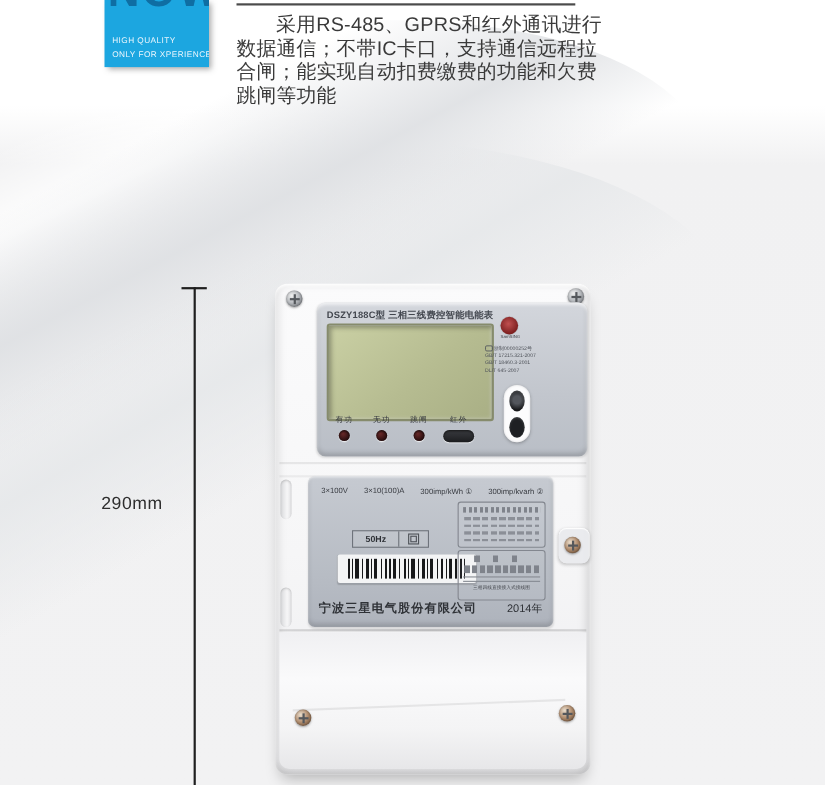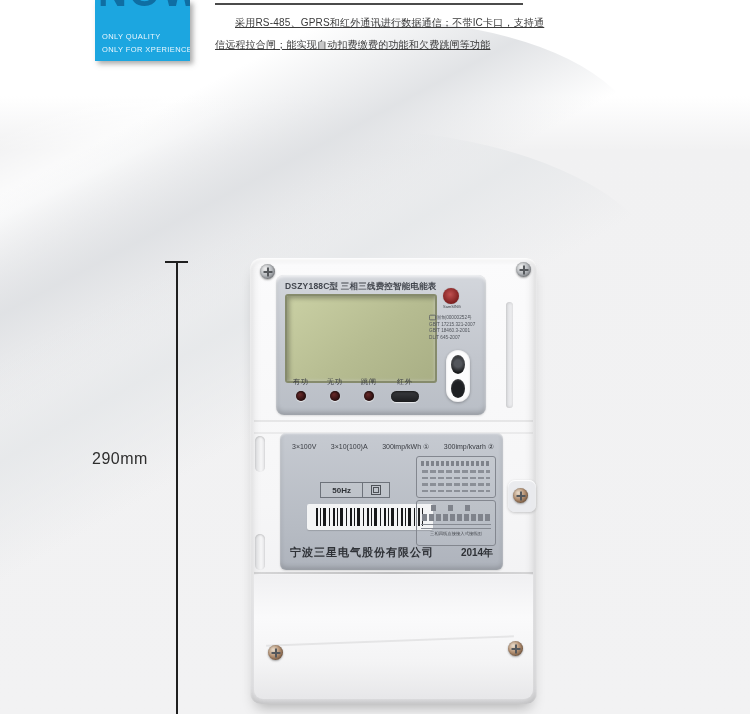--- a/index.html
+++ b/index.html
@@ -20,22 +20,22 @@
   
   .badge{left:95px;top:0;width:95px;height:61px;background:#1ca6e0;overflow:hidden;
     box-shadow:3px 3px 5px rgba(90,90,90,0.5);}
   .badge-big{position:absolute;left:3px;top:-30px;font-size:40px;font-weight:bold;
     color:#0f6ea3;letter-spacing:2px;}
   .badge-lines{position:absolute;left:7px;top:30px;font-size:7.5px;line-height:13px;
     color:#eaf6fd;letter-spacing:0.4px;white-space:nowrap;}
 
   
   .sep{left:215px;top:3px;width:308px;height:2px;background:#4b4b4b;}
-  .intro{left:215px;top:12px;width:338px;font-size:10px;line-height:21.5px;color:#3a3a3a;
-    text-indent:2em;letter-spacing:0.2px;text-decoration:underline;}
+  .intro{left:215px;top:12px;width:338px;font-size:18px;line-height:21.5px;color:#3a3a3a;
+    text-indent:2em;letter-spacing:0.2px;}
 
   
   .dim-cap{left:165px;top:261px;width:23px;height:2px;background:#1f1f1f;}
   .dim-line{left:176px;top:261px;width:2px;height:453px;background:#1f1f1f;}
   .dim-label{left:92px;top:450px;font-size:16px;color:#2e2e2e;letter-spacing:0.5px;}
 
   
   .meter{left:250px;top:258px;width:287px;height:446px;border-radius:11px;
     background:linear-gradient(180deg,#fbfbfc,#f6f6f7 55%,#efeff1 90%,#e9e9eb);
     box-shadow:inset 0 2px 3px #ffffff,inset 0 -5px 9px rgba(0,0,0,0.10),
@@ -60,23 +60,23 @@
 
   .hinge{position:absolute;left:5px;width:10px;height:36px;border-radius:5px;
     background:linear-gradient(90deg,#d8d9db,#f6f6f7 60%,#e4e4e6);
     box-shadow:inset 0 1px 2px rgba(0,0,0,0.18);}
   .sealslot{position:absolute;left:256px;top:44px;width:7px;height:106px;border-radius:4px;
     background:linear-gradient(90deg,#dcdde0,#f3f3f5);box-shadow:inset 0 0 3px rgba(0,0,0,0.18);}
   .screw-house{position:absolute;left:258px;top:222px;width:28px;height:32px;border-radius:7px;
     background:rgba(233,234,237,0.95);box-shadow:0 1px 3px rgba(0,0,0,0.2), inset 0 1px 1px #fff;}
 
   
-  .panel{position:absolute;left:26px;top:17px;width:210px;height:140px;border-radius:8px;
+  .panel{position:absolute;left:38px;top:17px;width:210px;height:140px;border-radius:8px;
     background:linear-gradient(180deg,#d3d6dc,#c2c6cd 60%,#b9bec6);
-    box-shadow:inset 0 2px 3px rgba(255,255,255,0.7),inset 0 -3px 5px rgba(0,0,0,0.18),0 1px 2px rgba(0,0,0,0.12);}
+    box-shadow:inset 0 2px 3px rgba(255,255,255,0.7),inset 0 -3px 5px rgba(0,0,0,0.18),0 1px 2px rgba(0,0,0,0.12);padding-left:36px;}
   .panel-title{position:absolute;left:9px;top:6px;width:182px;font-size:8.5px;font-weight:bold;
     color:#42464e;letter-spacing:0.2px;white-space:nowrap;}
   .lcd{position:absolute;left:9px;top:19px;width:148px;height:85px;border-radius:3px;
     border:2px solid #868b6c;
     background:linear-gradient(140deg,#cad0a4,#b6bc91 55%,#a9af85);
     box-shadow:inset 2px 2px 5px rgba(0,0,0,0.32),inset -1px -1px 3px rgba(255,255,255,0.35);}
   .brand-logo{position:absolute;left:167px;top:13px;width:16px;height:16px;border-radius:50%;
     background:radial-gradient(circle at 45% 40%,#c05050,#7c1f1f 70%,#561212);
     box-shadow:0 0 1px rgba(0,0,0,0.4);}
   .brand-text{position:absolute;left:160px;top:30px;width:32px;font-size:6px;color:#3c3f45;
@@ -124,21 +124,21 @@
   .wirebox{position:absolute;left:136px;top:67px;width:78px;height:44px;border:1px solid #83878f;
     border-radius:3px;background:rgba(255,255,255,0.05);}
   .wire-ct{height:6px;margin:4px 14px 0;background:repeating-linear-gradient(90deg,#7f838b 0 5px,rgba(0,0,0,0) 5px 17px);}
   .wire-terms{height:7px;margin:3px 5px 0;background:repeating-linear-gradient(90deg,#7f838b 0 5px,rgba(0,0,0,0) 5px 7px);}
   .wire-ln{height:1px;margin:3px 4px 0;background:#868a92;}
   .wire-cap{margin-top:2px;text-align:center;font-size:6px;color:#474a50;
     transform:scale(0.72);transform-origin:center top;white-space:nowrap;}
   .company-row{position:absolute;left:0;right:0;top:112px;display:flex;justify-content:center;
     align-items:baseline;gap:27px;}
   .company{font-size:11px;font-weight:bold;color:#2f3237;letter-spacing:1px;white-space:nowrap;}
-  .year{font-size:10px;font-weight:bold;color:#2f3237;}
+  .year{font-size:10px;font-weight:normal;color:#2f3237;}
 
   
   .wm{left:295px;top:630px;width:280px;height:66px;z-index:6;}
   .wm-logo{position:absolute;left:0;top:6px;width:58px;height:52px;border:4px solid rgba(255,255,255,0.92);
     border-radius:13px;box-shadow:0 1px 2px rgba(150,150,150,0.35), inset 0 1px 2px rgba(160,160,160,0.3);
     display:flex;align-items:center;justify-content:center;}
   .wm-logo span{font-size:32px;font-weight:bold;font-style:italic;letter-spacing:-3px;
     color:rgba(255,255,255,0.95);text-shadow:1px 1px 1px rgba(140,140,140,0.5),-1px -1px 1px rgba(255,255,255,0.9);}
   .wm-name{position:absolute;left:69px;top:1px;font-size:30px;font-weight:bold;letter-spacing:2px;
     color:rgba(255,255,255,0.9);white-space:nowrap;
@@ -151,21 +151,21 @@
 
 <div class="canvas">
 
   <div class="swoosh sw3"></div>
   <div class="swoosh sw1"></div>
   <div class="swoosh sw2"></div>
 
   <div class="abs badge">
     <div class="badge-big">NOW</div>
     <div class="badge-lines">
-      <div>ONLY QUALITY</div>
+      <div>HIGH QUALITY</div>
       <div>ONLY FOR XPERIENCE</div>
     </div>
   </div>
 
   <div class="abs sep"></div>
   <div class="abs intro">采用RS-485、GPRS和红外通讯进行数据通信；不带IC卡口，支持通信远程拉合闸；能实现自动扣费缴费的功能和欠费跳闸等功能</div>
 
   <div class="abs dim-cap"></div>
   <div class="abs dim-line"></div>
   <div class="abs dim-label">290mm</div>

